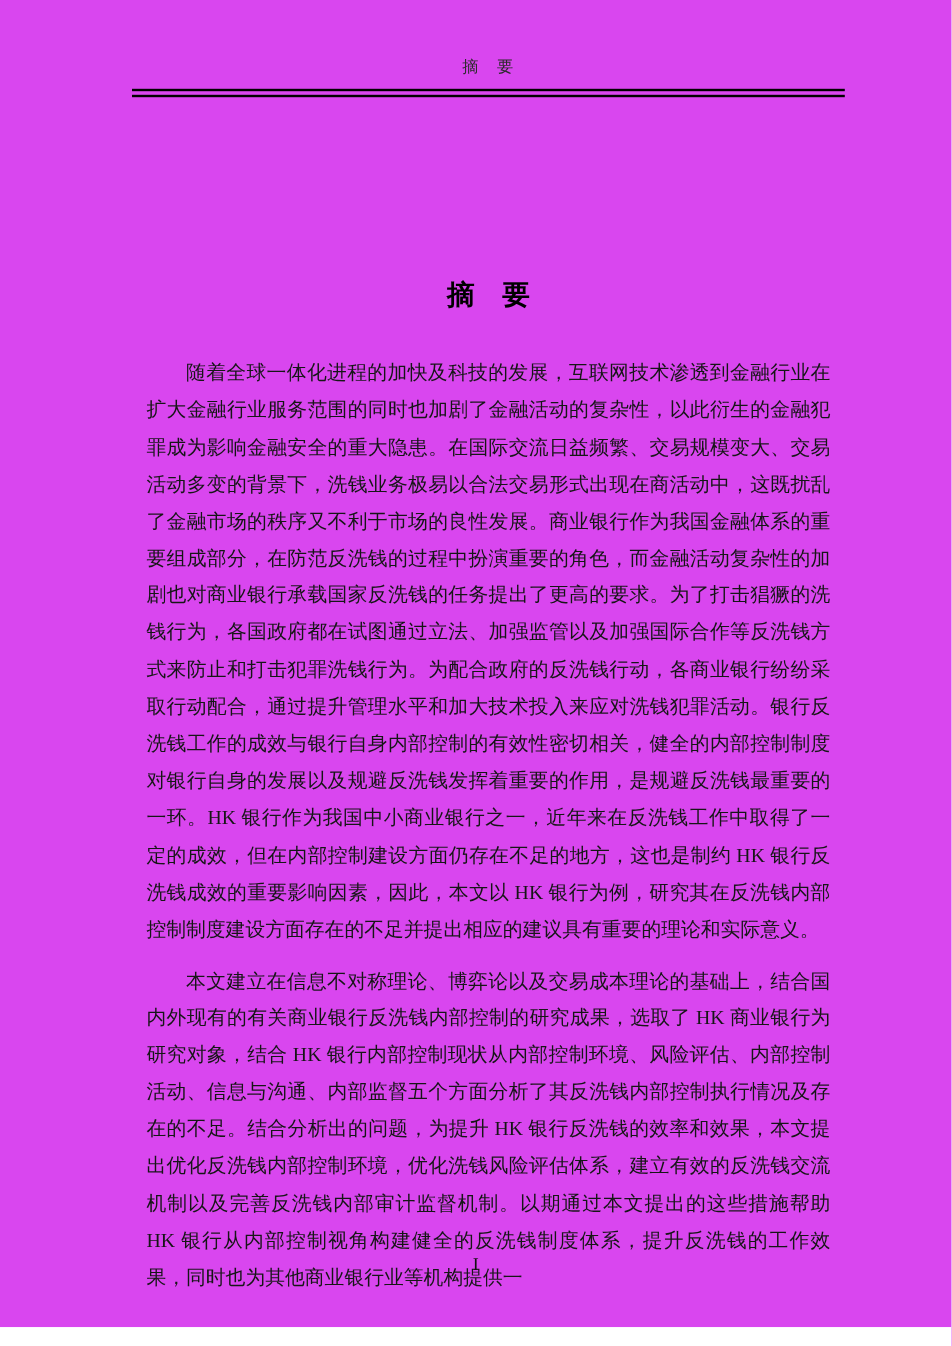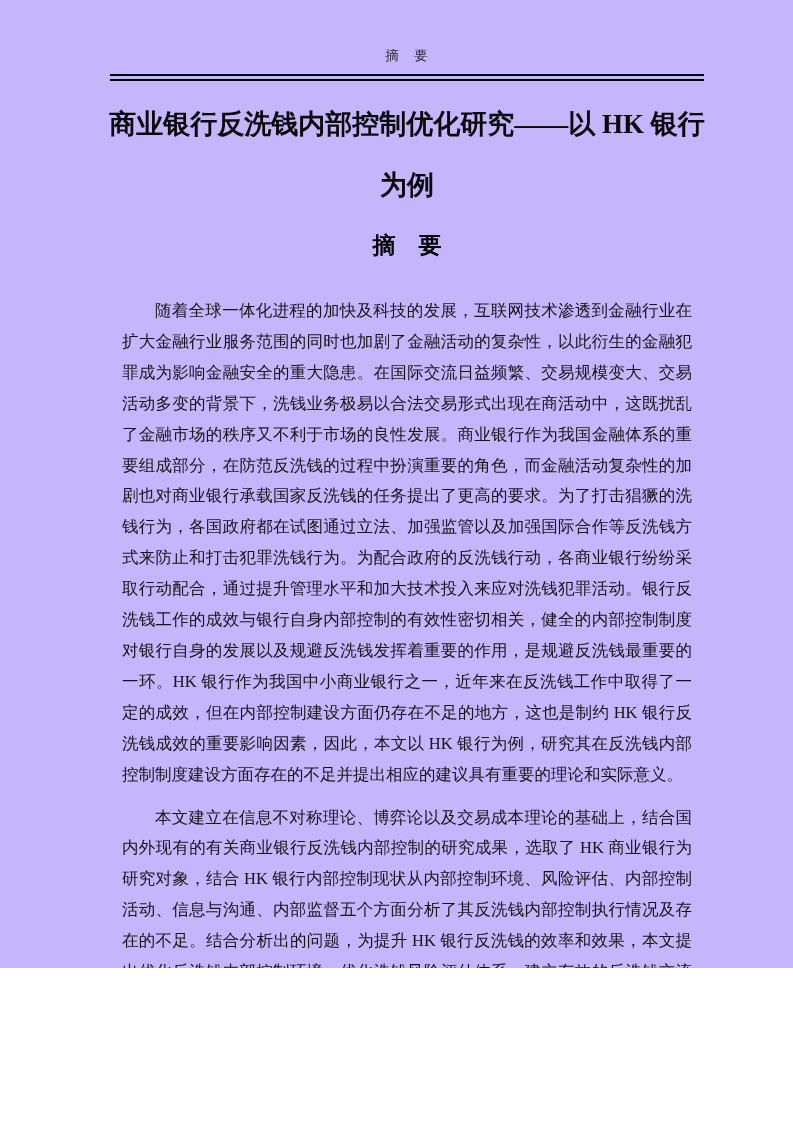--- a/index.html
+++ b/index.html
@@ -1,21 +1,21 @@
 <!DOCTYPE html>
 <html><head>
 <meta charset="utf-8">
 <style>
   html, body { margin: 0; padding: 0; background: #ffffff; }
 
   .page {
     position: relative;
     width: 793px;
-    height: 968px;
-    background: #c4b5fd;
+    height: 1106px;
+    background: #d946ef;
     overflow: hidden;
     font-family: "Liberation Serif", serif;
     color: #141414;
   }
 
   .running-header {
     position: absolute;
     top: 46px;
     left: 110px;
     width: 594px;
@@ -99,21 +99,20 @@
 <body>
 
 <div class="page">
 
   <div class="running-header">
     <span>摘　要</span>
   </div>
 
   <div class="header-rule"></div>
 
-  <h1 class="doc-title">商业银行反洗钱内部控制优化研究——以 HK 银行为例</h1>
 
   <h2 class="abstract-heading">摘　要</h2>
 
   <div class="body-text">
     <p>随着全球一体化进程的加快及科技的发展，互联网技术渗透到金融行业在扩大金融行业服务范围的同时也加剧了金融活动的复杂性，以此衍生的金融犯罪成为影响金融安全的重大隐患。在国际交流日益频繁、交易规模变大、交易活动多变的背景下，洗钱业务极易以合法交易形式出现在商活动中，这既扰乱了金融市场的秩序又不利于市场的良性发展。商业银行作为我国金融体系的重要组成部分，在防范反洗钱的过程中扮演重要的角色，而金融活动复杂性的加剧也对商业银行承载国家反洗钱的任务提出了更高的要求。为了打击猖獗的洗钱行为，各国政府都在试图通过立法、加强监管以及加强国际合作等反洗钱方式来防止和打击犯罪洗钱行为。为配合政府的反洗钱行动，各商业银行纷纷采取行动配合，通过提升管理水平和加大技术投入来应对洗钱犯罪活动。银行反洗钱工作的成效与银行自身内部控制的有效性密切相关，健全的内部控制制度对银行自身的发展以及规避反洗钱发挥着重要的作用，是规避反洗钱最重要的一环。HK 银行作为我国中小商业银行之一，近年来在反洗钱工作中取得了一定的成效，但在内部控制建设方面仍存在不足的地方，这也是制约 HK 银行反洗钱成效的重要影响因素，因此，本文以 HK 银行为例，研究其在反洗钱内部控制制度建设方面存在的不足并提出相应的建议具有重要的理论和实际意义。</p>
     <p>本文建立在信息不对称理论、博弈论以及交易成本理论的基础上，结合国内外现有的有关商业银行反洗钱内部控制的研究成果，选取了 HK 商业银行为研究对象，结合 HK 银行内部控制现状从内部控制环境、风险评估、内部控制活动、信息与沟通、内部监督五个方面分析了其反洗钱内部控制执行情况及存在的不足。结合分析出的问题，为提升 HK 银行反洗钱的效率和效果，本文提出优化反洗钱内部控制环境，优化洗钱风险评估体系，建立有效的反洗钱交流机制以及完善反洗钱内部审计监督机制。以期通过本文提出的这些措施帮助 HK 银行从内部控制视角构建健全的反洗钱制度体系，提升反洗钱的工作效果，同时也为其他商业银行业等机构提供一</p>
   </div>
 
   <div class="page-number">I</div>
 

